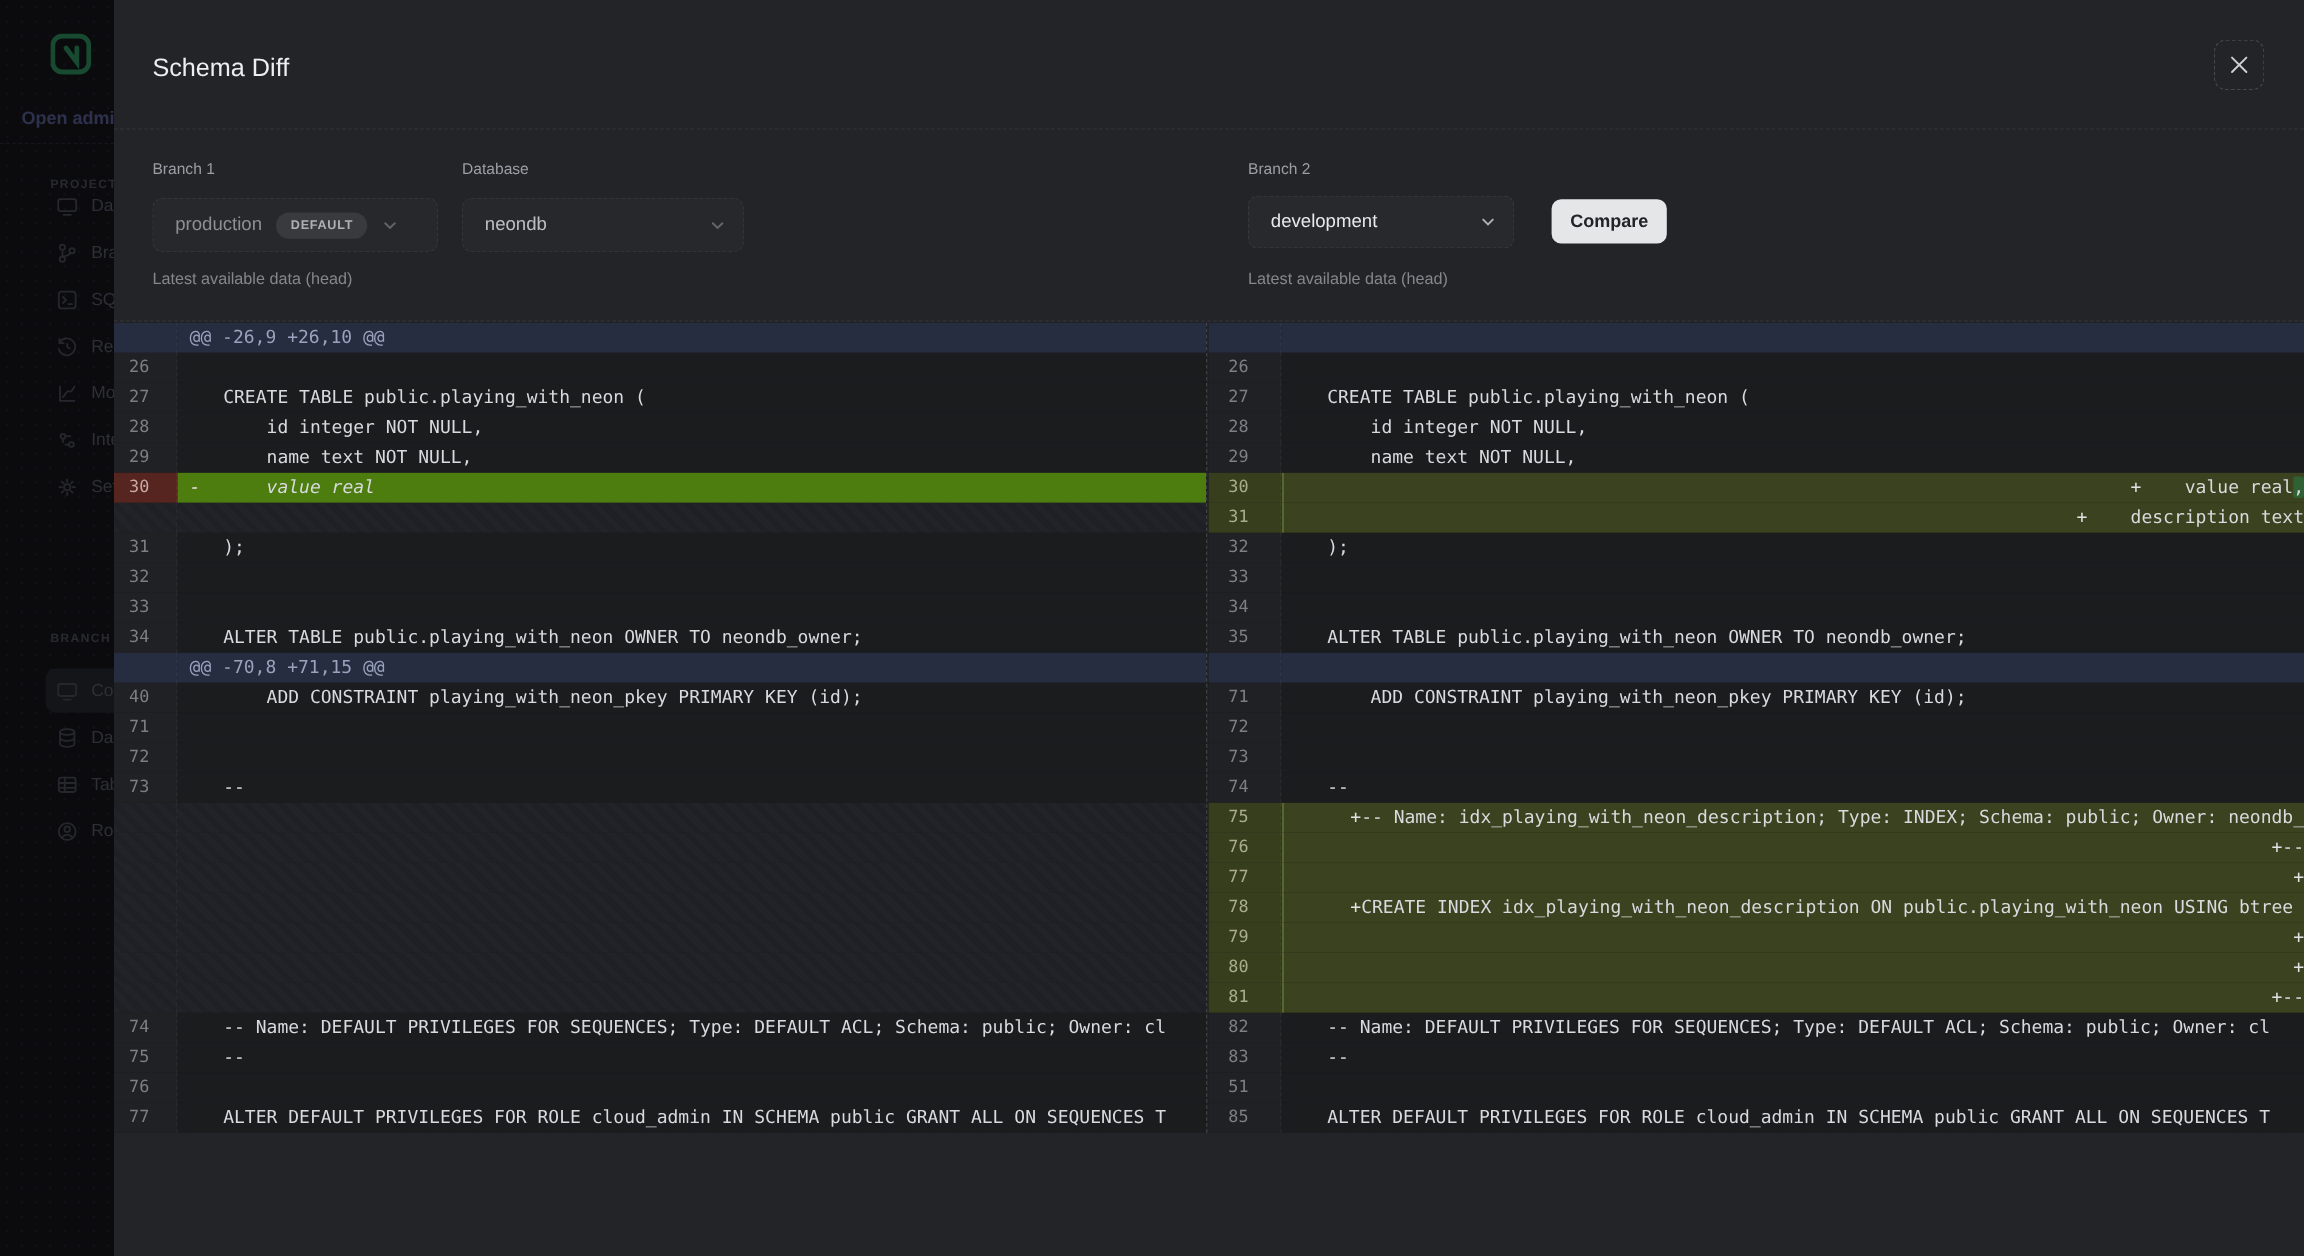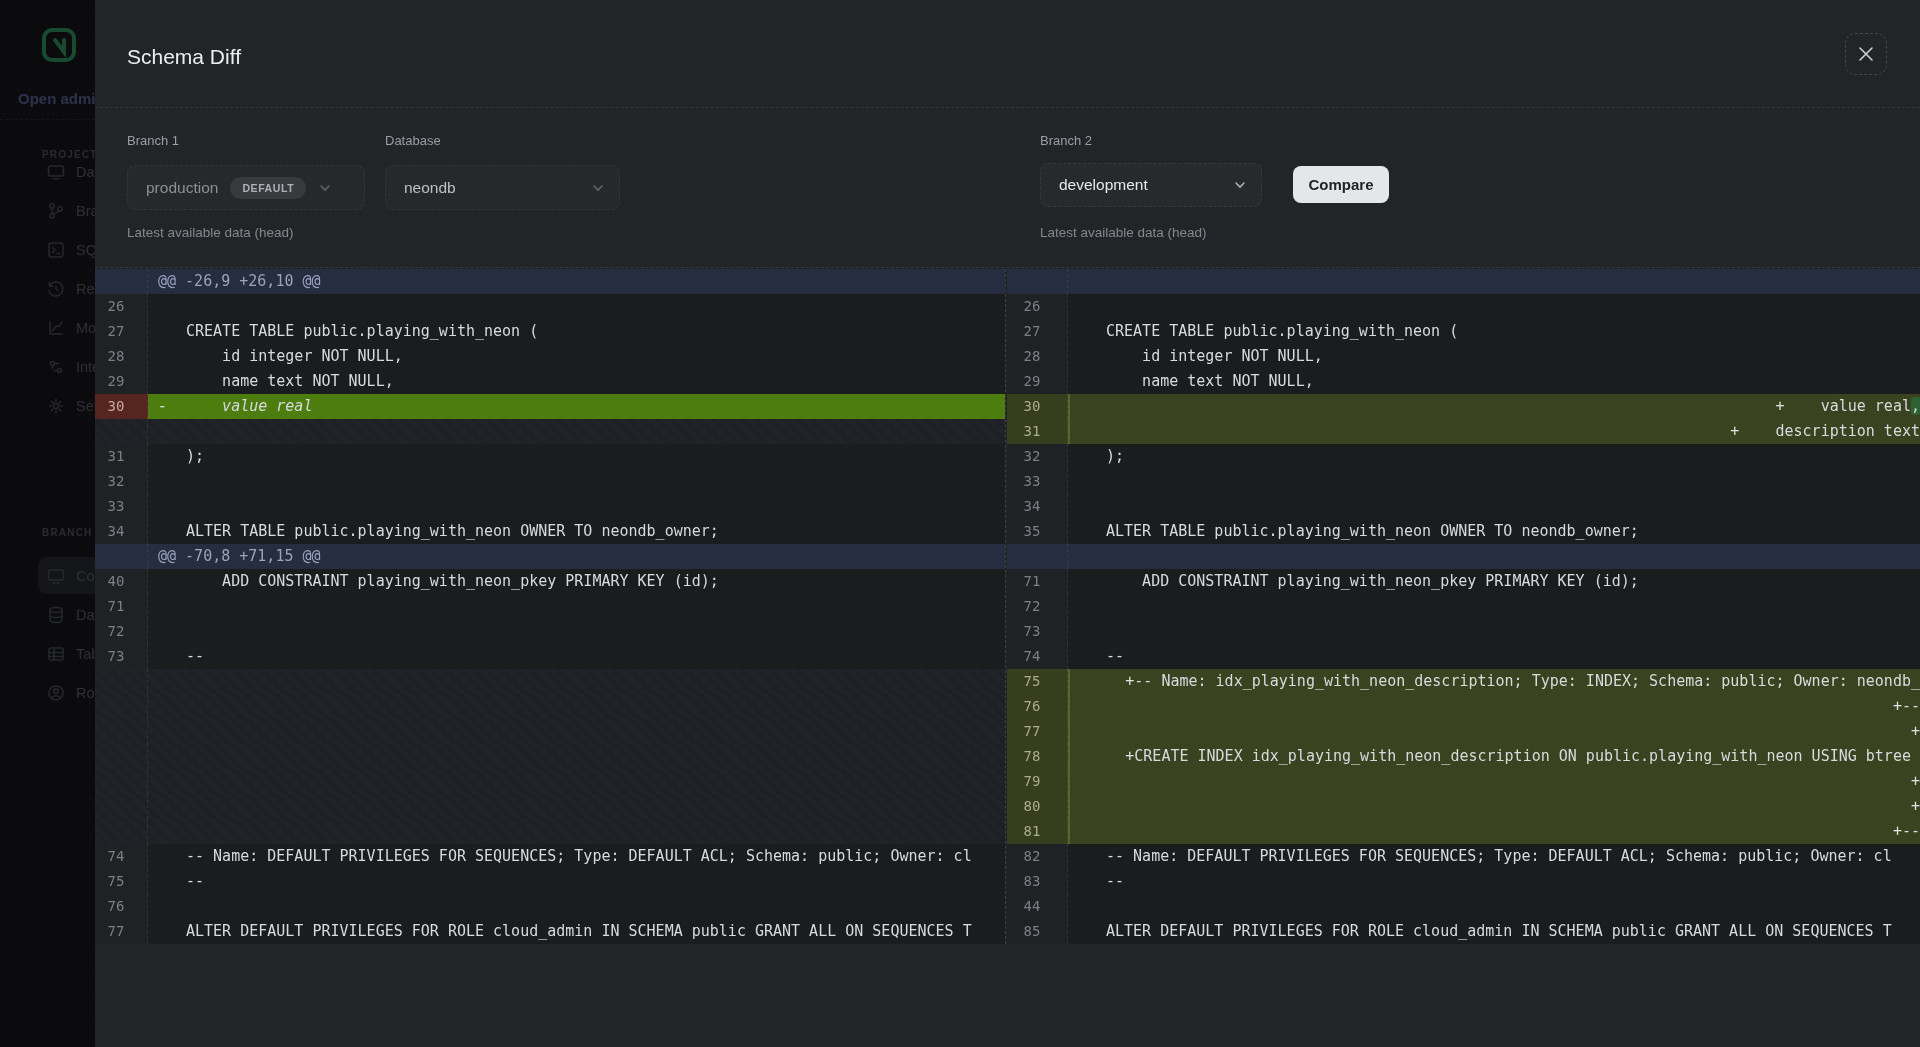--- a/index.html
+++ b/index.html
@@ -471,21 +471,21 @@
           </div>
           <div class="drow ctx">
             <div class="gut">82</div>
             <div class="code"><span class="mark"> </span><span>-- Name: DEFAULT PRIVILEGES FOR SEQUENCES; Type: DEFAULT ACL; Schema: public; Owner: cl</span></div>
           </div>
           <div class="drow ctx">
             <div class="gut">83</div>
             <div class="code"><span class="mark"> </span><span>--</span></div>
           </div>
           <div class="drow ctx">
-            <div class="gut">44</div>
+            <div class="gut">51</div>
             <div class="code"><span class="mark"> </span><span></span></div>
           </div>
           <div class="drow ctx">
             <div class="gut">85</div>
             <div class="code"><span class="mark"> </span><span>ALTER DEFAULT PRIVILEGES FOR ROLE cloud_admin IN SCHEMA public GRANT ALL ON SEQUENCES T</span></div>
           </div>
         </div>
     </div>
   </section>
 </div>

